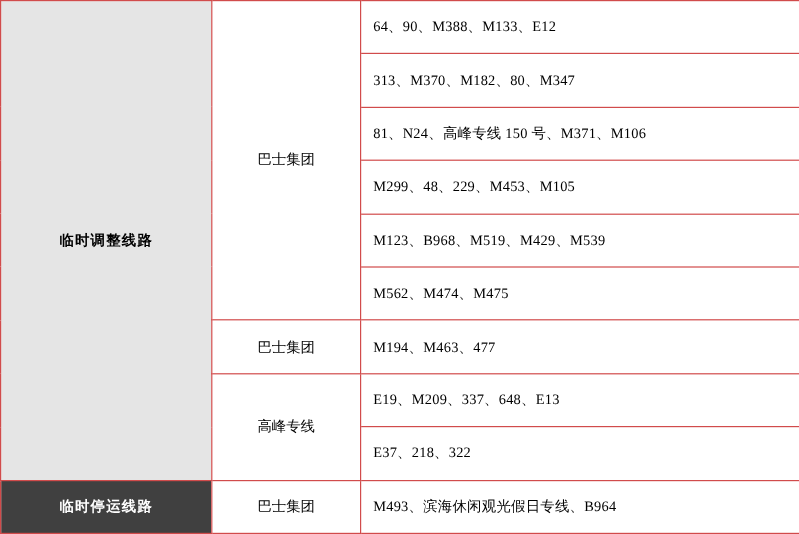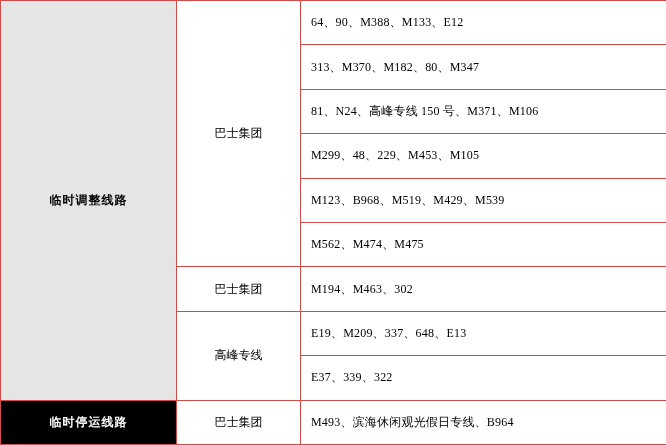--- a/index.html
+++ b/index.html
@@ -44,21 +44,21 @@
   .cat-cell {
     text-align: center;
     font-weight: bold;
     font-size: 17px;
     letter-spacing: 1px;
   }
   .cat-adjust {
     background: #e5e5e5;
   }
   .cat-stop {
-    background: #000000;
+    background: #404040;
     color: #ffffff !important;
   }
   .group-cell {
     text-align: center;
     font-size: 16px;
     padding-left: 12px;
   }
   .routes-cell {
     text-align: left;
     font-size: 15.5px;
@@ -91,28 +91,28 @@
         <td class="routes-cell">M299、48、229、M453、M105</td>
       </tr>
       <tr>
         <td class="routes-cell">M123、B968、M519、M429、M539</td>
       </tr>
       <tr>
         <td class="routes-cell">M562、M474、M475</td>
       </tr>
       <tr>
         <td class="group-cell">巴士集团</td>
-        <td class="routes-cell">M194、M463、302</td>
+        <td class="routes-cell">M194、M463、477</td>
       </tr>
       <tr>
         <td class="group-cell" rowspan="2">高峰专线</td>
         <td class="routes-cell">E19、M209、337、648、E13</td>
       </tr>
       <tr>
-        <td class="routes-cell">E37、339、322</td>
+        <td class="routes-cell">E37、218、322</td>
       </tr>
       <tr>
         <td class="cat-cell cat-stop">临时停运线路</td>
         <td class="group-cell">巴士集团</td>
         <td class="routes-cell">M493、滨海休闲观光假日专线、B964</td>
       </tr>
     </tbody>
   </table>
 </div>
 

